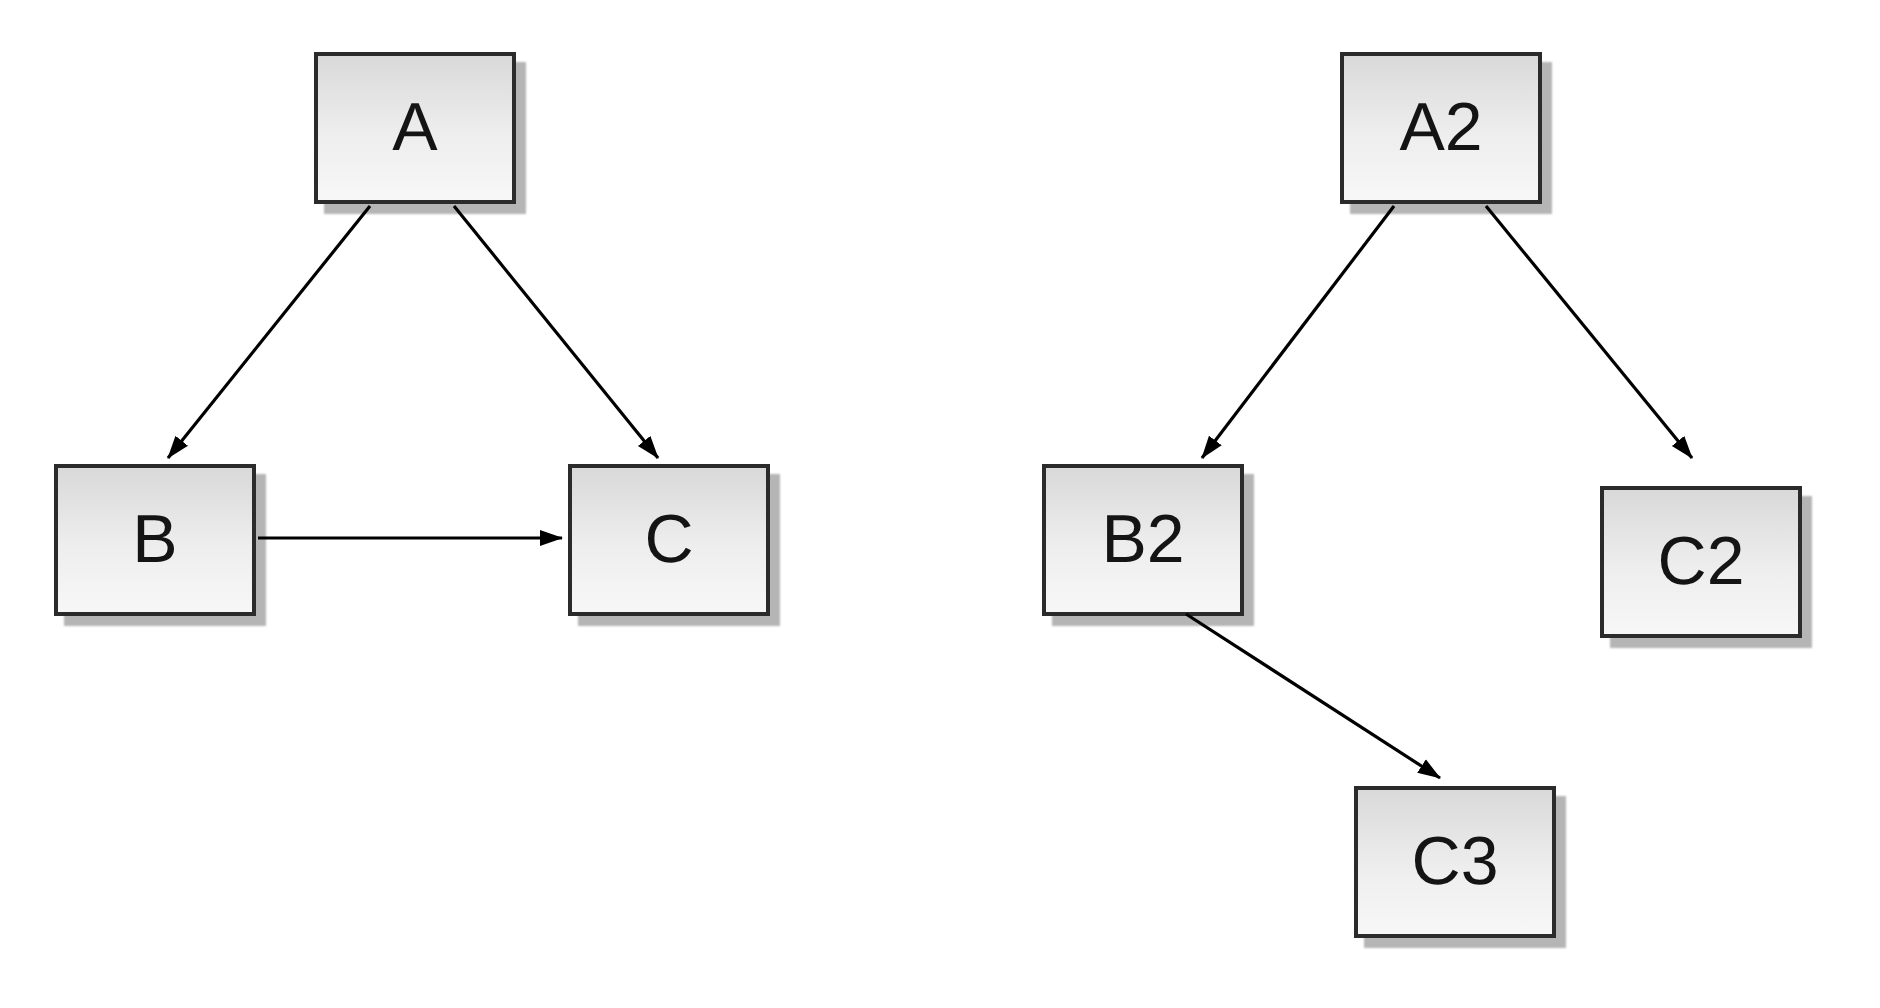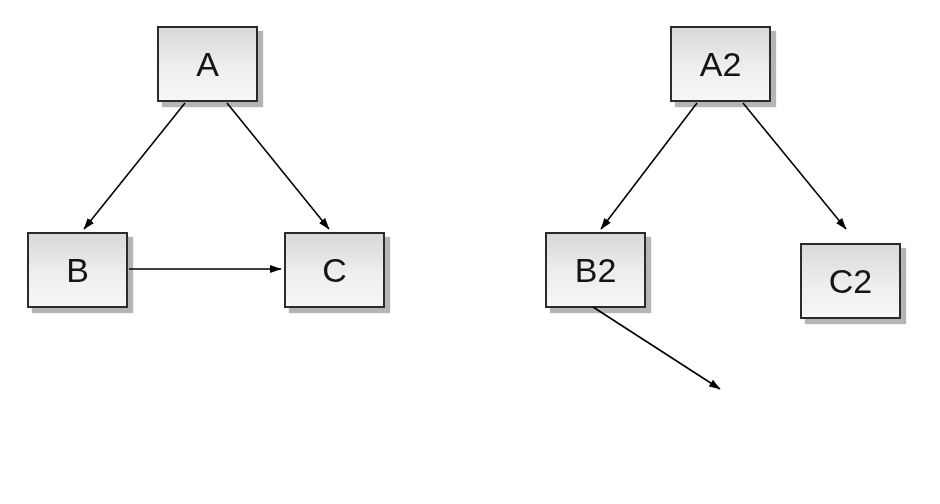--- a/index.html
+++ b/index.html
@@ -41,21 +41,21 @@
   .edge {
     stroke: #000000;
     stroke-width: 1.6;
     fill: none;
   }
   
   .pos-a  { left: 157px; top: 26px; }
   .pos-b  { left: 27px;  top: 232px; }
   .pos-c  { left: 284px; top: 232px; }
   .pos-a2 { left: 670px; top: 26px; text-align: right; }
-  .pos-b2 { left: 545px; top: 232px; text-align: center; }
+  .pos-b2 { left: 521px; top: 232px; text-align: center; }
   .pos-c2 { left: 800px; top: 232px; margin-top: 11px; }
   .pos-c3 { left: 677px; top: 393px; }
 </style>
 </head>
 <body>
 
 <div class="canvas">
 
   <div class="node pos-a">
     <span>A</span>
@@ -69,20 +69,23 @@
 
   <div class="node pos-a2">
     <span>A2</span>
   </div>
   <div class="node pos-b2">
     <span>B2</span>
   </div>
   <div class="node pos-c2">
     <span>C2</span>
   </div>
+  <div class="node pos-c3">
+    <span>C3</span>
+  </div>
 
   <svg class="edge-layer" viewBox="0 0 940 504" xmlns="http://www.w3.org/2000/svg">
     <defs>
       <marker id="arrowhead" markerWidth="12" markerHeight="9" refX="11" refY="4.5" orient="auto" markerUnits="userSpaceOnUse">
         <path d="M0,0.5 L11.5,4.5 L0,8.5 z" fill="#000000"></path>
       </marker>
     </defs>
 
     <line class="edge" x1="185" y1="103" x2="84" y2="229" marker-end="url(#arrowhead)"></line>
     <line class="edge" x1="227" y1="103" x2="329" y2="229" marker-end="url(#arrowhead)"></line>

